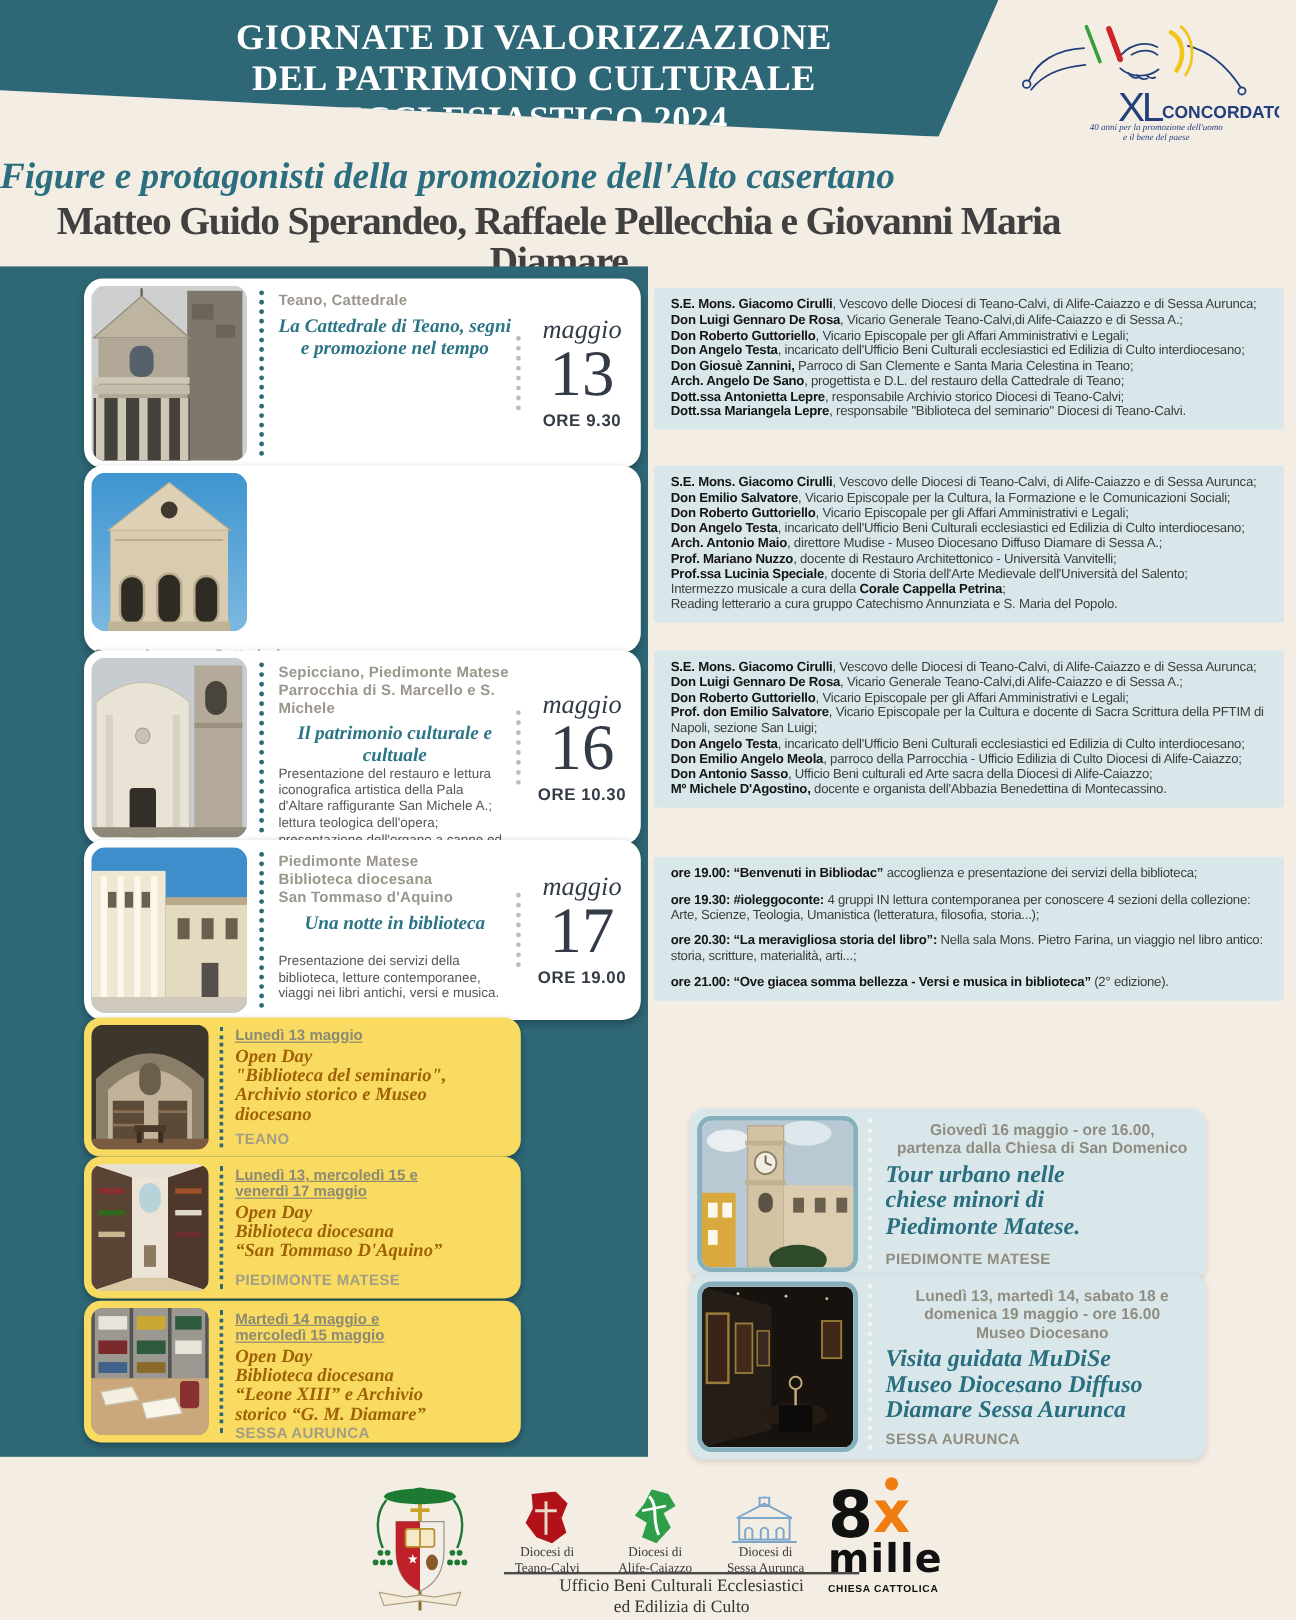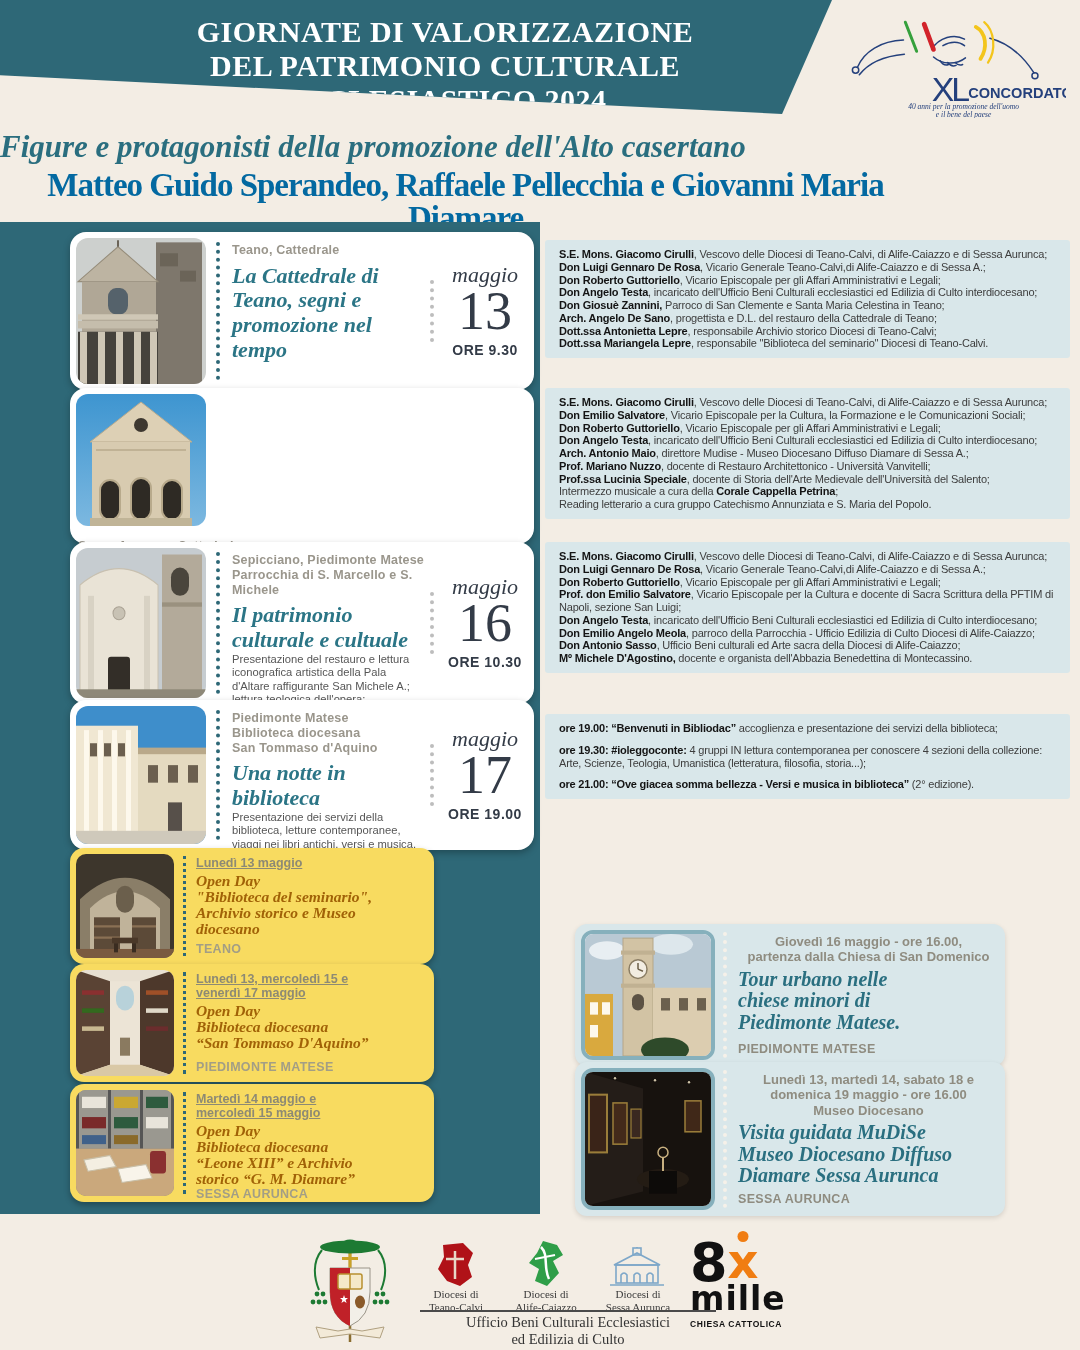--- a/index.html
+++ b/index.html
@@ -10,36 +10,36 @@
   .band{position:absolute;top:0;left:0;width:832px;height:114px;background:#2e6877;
         clip-path:polygon(0 0,100% 0,94% 100%,0 66%);}
   .band-title{padding:15px 30px 0 88px;text-align:center;color:#ffffff;
               font-family:"Liberation Serif",serif;font-weight:700;font-size:30px;line-height:1.13;
               letter-spacing:.5px;}
   .xl-logo{position:absolute;top:10px;left:848px;width:218px;height:108px;}
 
   
   .sub1{position:absolute;top:131px;left:0;width:1080px;text-align:left;color:#2a6e7f;
         font-family:"Liberation Serif",serif;font-style:italic;font-weight:700;font-size:31px;line-height:1;}
-  .sub2{position:absolute;top:169px;left:0;width:931px;text-align:center;color:#0369a1;
+  .sub2{position:absolute;top:169px;left:0;width:931px;text-align:center;color:#404040;
         font-family:"Liberation Serif",serif;font-weight:700;font-size:33px;line-height:1;letter-spacing:-1px;}
 
   
   .panel{position:absolute;top:222px;left:0;width:540px;height:992px;background:#2e6877;}
 
   
   .ecard{position:absolute;left:70px;width:452px;background:#fff;border-radius:16px;padding:6px;
          display:flex;align-items:stretch;box-shadow:0 3px 7px rgba(0,0,0,.28);}
   .ephoto{width:130px;flex:0 0 auto;border-radius:12px;overflow:hidden;}
   .ephoto svg{width:100%;height:100%;display:block;}
   .perf{border-left:4px dotted #2e6877;margin:4px 10px;}
   .econ{flex:1;display:flex;flex-direction:column;padding:5px 2px;min-width:0;}
   .eloc{font-weight:700;font-size:12.5px;line-height:1.18;color:#9a968c;white-space:pre-line;letter-spacing:.2px;}
-  .etitle{font-family:"Liberation Serif",serif;font-style:italic;font-weight:700;font-size:22px;
-          line-height:1.12;color:#2b7586;margin-top:6px;}
+  .etitle{font-family:"Liberation Serif",serif;font-style:italic;font-weight:700;font-size:16px;
+          line-height:1.12;color:#2b7586;margin-top:6px;text-align:center;}
   .edesc{font-size:11.2px;line-height:1.22;color:#565656;margin-top:auto;padding-bottom:3px;}
   .ddots{align-self:center;height:62px;border-left:4px dotted #bdbdbd;margin:0 8px 0 2px;}
   .edate{width:86px;flex:0 0 auto;display:flex;flex-direction:column;align-items:center;justify-content:center;}
   .emonth{font-family:"Liberation Serif",serif;font-style:italic;font-size:22px;line-height:1;color:#333b47;}
   .eday{font-family:"Liberation Serif",serif;font-size:54px;line-height:.95;color:#333b47;}
   .etime{font-weight:700;font-size:14px;color:#333b47;margin-top:4px;letter-spacing:.5px;white-space:nowrap;}
 
   
   .dbox{position:absolute;left:545px;width:525px;background:#d9e7ea;border-radius:3px;
         padding:8px 14px;font-size:11px;line-height:1.16;color:#3d3d3d;letter-spacing:-.2px;box-sizing:border-box;}
@@ -294,20 +294,21 @@
     <div class="edate">
       <div class="emonth">maggio</div>
       <div class="eday">17</div>
       <div class="etime">ORE 19.00</div>
     </div>
   </div>
   <div class="dbox program" style="top:714px;">
 
   <div class="dline"><span></span><b>ore 19.00: “Benvenuti in Bibliodac”</b><span> accoglienza e presentazione dei servizi della biblioteca;</span></div>
       <div class="dline"><span></span><b>ore 19.30: #ioleggoconte:</b><span> 4 gruppi IN lettura contemporanea per conoscere 4 sezioni della collezione: Arte, Scienze, Teologia, Umanistica (letteratura, filosofia, storia...);</span></div>
+      <div class="dline"><span></span><b>ore 20.30: “La meravigliosa storia del libro”:</b><span> Nella sala Mons. Pietro Farina, un viaggio nel libro antico: storia, scritture, materialità, arti...;</span></div>
       <div class="dline"><span></span><b>ore 21.00: “Ove giacea somma bellezza - Versi e musica in biblioteca”</b><span> (2° edizione).</span></div>
     </div>
 
   <div class="ycard" style="top:848px;height:104px;">
     <div class="yphoto">
       <svg viewBox="0 0 98 92" preserveAspectRatio="none">
         <rect width="98" height="92" fill="#3d362c"></rect>
         <path d="M4 92 L4 40 Q49 2 94 40 L94 92 Z" fill="#8a7e68"></path>
         <path d="M14 92 L14 48 Q49 18 84 48 L84 92 Z" fill="#c0b39a"></path>
         <rect x="40" y="28" width="18" height="24" rx="9" fill="#6b5f4c"></rect>

